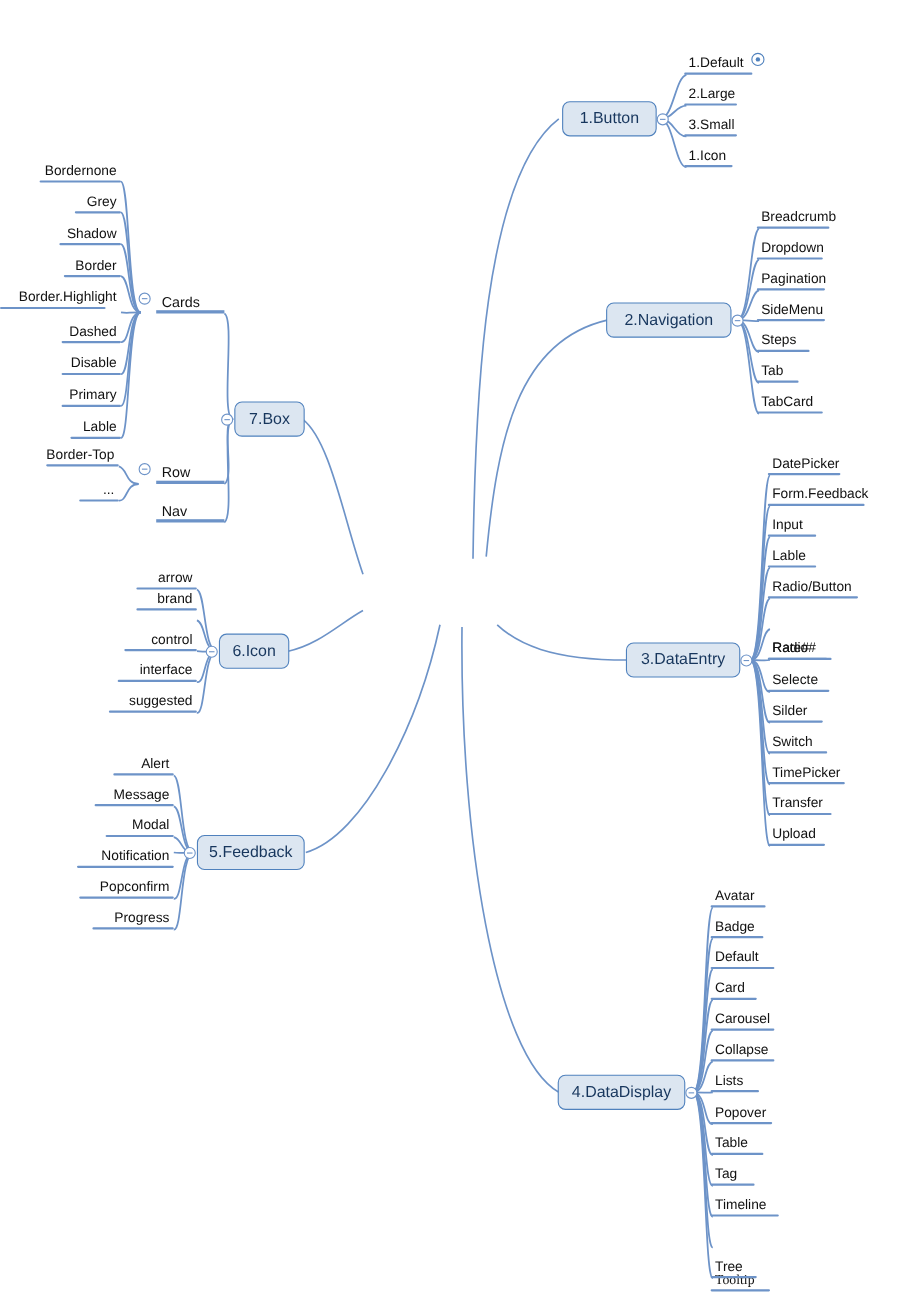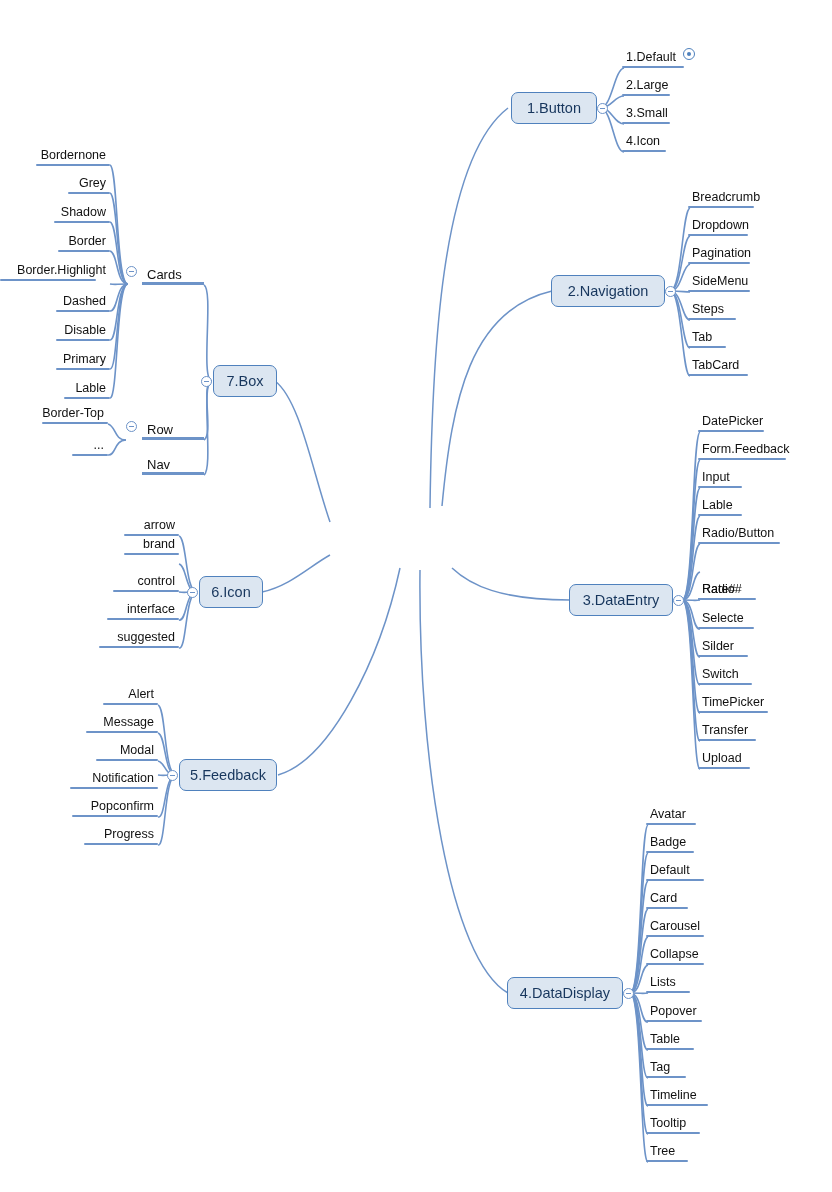--- a/index.html
+++ b/index.html
@@ -159,21 +159,21 @@
 
   <div class="leaf r" style="left:622px;top:76px;width:48px;height:20px;">
     <span class="txt">2.Large</span>
     <span class="bar" style="width:48px;"></span>
   </div>
   <div class="leaf r" style="left:622px;top:104px;width:48px;height:20px;">
     <span class="txt">3.Small</span>
     <span class="bar" style="width:48px;"></span>
   </div>
   <div class="leaf r" style="left:622px;top:132px;width:44px;height:20px;">
-    <span class="txt">4.Icon</span>
+    <span class="txt">1.Icon</span>
     <span class="bar" style="width:44px;"></span>
   </div>
 
   <div class="node" style="left:551px;top:275px;width:114px;height:32px;">2.Navigation</div>
   <div class="toggle" style="left:665px;top:286px;"></div>
 
   <div class="leaf r" style="left:688px;top:188px;width:66px;height:20px;">
     <span class="txt">Breadcrumb</span>
     <span class="bar" style="width:66px;"></span>
   </div>
@@ -298,21 +298,21 @@
     <span class="bar" style="width:48px;"></span>
   </div>
   <div class="leaf r" style="left:646px;top:1058px;width:40px;height:20px;">
     <span class="txt">Tag</span>
     <span class="bar" style="width:40px;"></span>
   </div>
   <div class="leaf r" style="left:646px;top:1086px;width:62px;height:20px;">
     <span class="txt">Timeline</span>
     <span class="bar" style="width:62px;"></span>
   </div>
-  <div class="leaf r" style="left:646px;top:1114px;width:54px;height:20px;">
+  <div class="leaf r" style="left:646px;top:1154px;width:54px;height:20px;font-family:Liberation Serif, serif;">
     <span class="txt">Tooltip</span>
     <span class="bar" style="width:54px;"></span>
   </div>
   <div class="leaf r" style="left:646px;top:1142px;width:42px;height:20px;">
     <span class="txt">Tree</span>
     <span class="bar" style="width:42px;"></span>
   </div>
 
   <div class="node" style="left:179px;top:759px;width:98px;height:32px;">5.Feedback</div>
   <div class="toggle" style="left:167px;top:770px;"></div>

